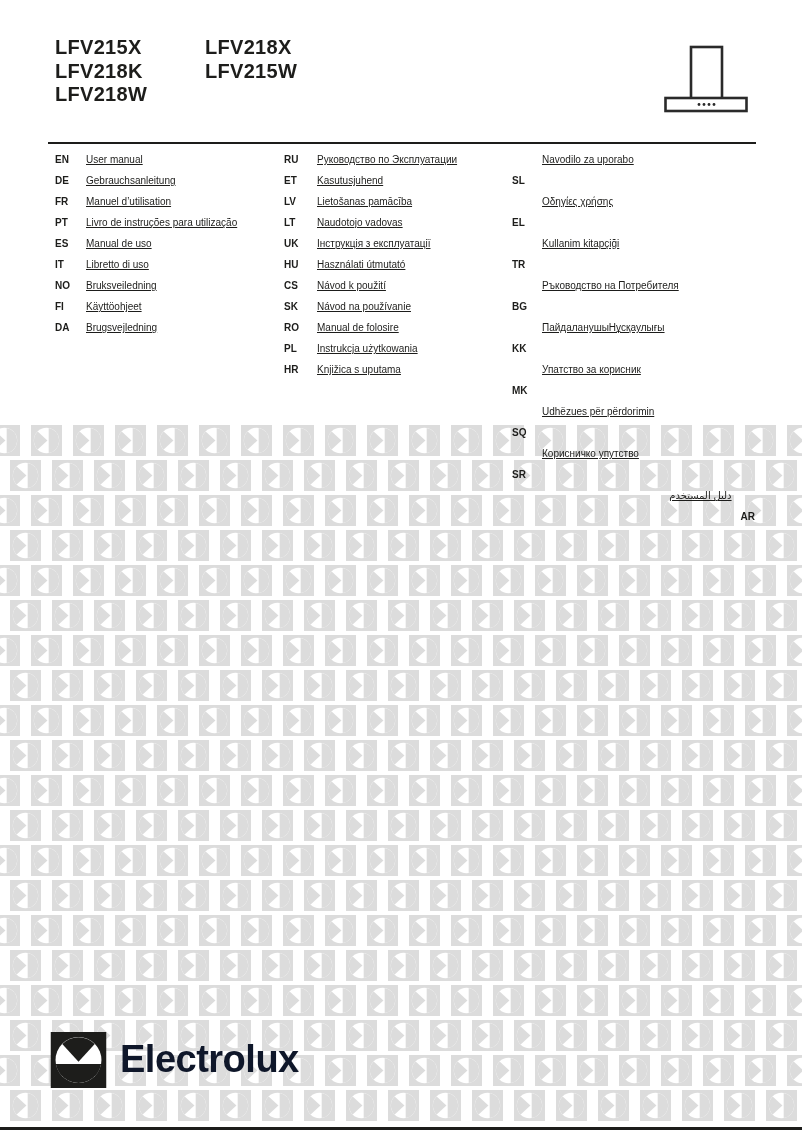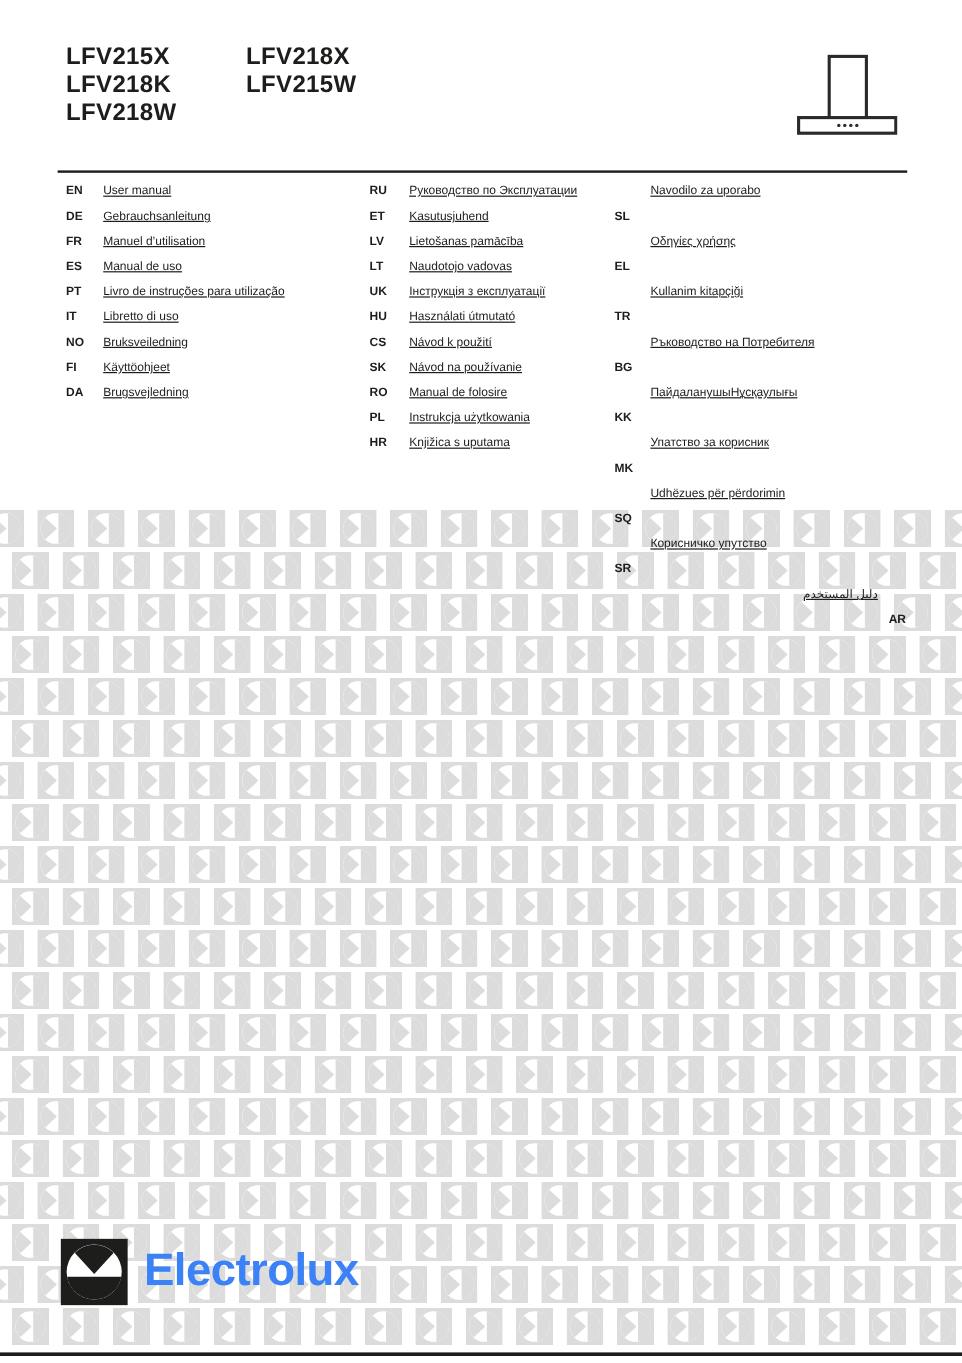--- a/index.html
+++ b/index.html
@@ -14,36 +14,36 @@
   .hood-icon{position:absolute;left:664px;top:45px;}
   .rule-top{position:absolute;left:48px;top:142px;width:708px;height:2px;background:#1d1d1b;}
   .rule-bottom{position:absolute;left:0;top:1127px;width:802px;height:3px;background:#1d1d1b;}
   
   .lang-col{position:absolute;top:149px;font-size:10px;line-height:21px;}
   .lang-col.c1{left:55px;width:218px;}
   .lang-col.c2{left:284px;width:212px;}
   .lang-col.c3{left:512px;width:215px;}
   .lang-row{display:flex;align-items:flex-start;}
   .lang-code{font-weight:bold;flex:none;width:31px;}
-  .c2 .lang-code{width:33px;margin-left:24px;}
+  .c2 .lang-code{width:33px;}
   .c3 .lang-code{width:30px;margin-top:21px;}
   .lang-label{flex:1;text-decoration:underline;}
   .lang-row.rtl{flex-direction:row-reverse;margin-right:-28px;}
   .lang-row.rtl .lang-code{width:auto;margin-left:9px;}
   .lang-row.rtl .lang-label{flex:none;direction:rtl;margin-left:48px;}
   
   .pattern{position:absolute;left:0;top:0;width:802px;height:1136px;z-index:0;}
   .ptile{position:absolute;width:31px;height:31px;color:#dcdcdc;}
   .content{position:relative;z-index:1;}
   
   .brand{position:absolute;left:50px;top:1032px;z-index:2;}
   .brand-symbol{position:absolute;left:0;top:0;color:#1d1d1b;}
   .wordmark{
     position:absolute;left:70px;top:6px;font-size:38px;font-weight:bold;
-    letter-spacing:-0.5px;color:#3b82f6;white-space:nowrap;
+    letter-spacing:-0.5px;color:#0f172a;white-space:nowrap;
   }
   .hidden-defs{position:absolute;width:0;height:0;overflow:hidden;}
 </style>
 </head>
 <body>
 
 <div class="page">
 
   <svg class="hidden-defs" aria-hidden="true">
     <defs>
@@ -1264,26 +1264,26 @@
         </div>
         <div class="lang-row">
           <span class="lang-code">DE</span>
           <span class="lang-label">Gebrauchsanleitung</span>
         </div>
         <div class="lang-row">
           <span class="lang-code">FR</span>
           <span class="lang-label">Manuel d’utilisation</span>
         </div>
         <div class="lang-row">
+          <span class="lang-code">PT</span>
+          <span class="lang-label">Livro de instruções para utilização</span>
+        </div>
+        <div class="lang-row">
           <span class="lang-code">ES</span>
           <span class="lang-label">Manual de uso</span>
-        </div>
-        <div class="lang-row">
-          <span class="lang-code">PT</span>
-          <span class="lang-label">Livro de instruções para utilização</span>
         </div>
         <div class="lang-row">
           <span class="lang-code">IT</span>
           <span class="lang-label">Libretto di uso</span>
         </div>
         <div class="lang-row">
           <span class="lang-code">NO</span>
           <span class="lang-label">Bruksveiledning</span>
         </div>
         <div class="lang-row">

